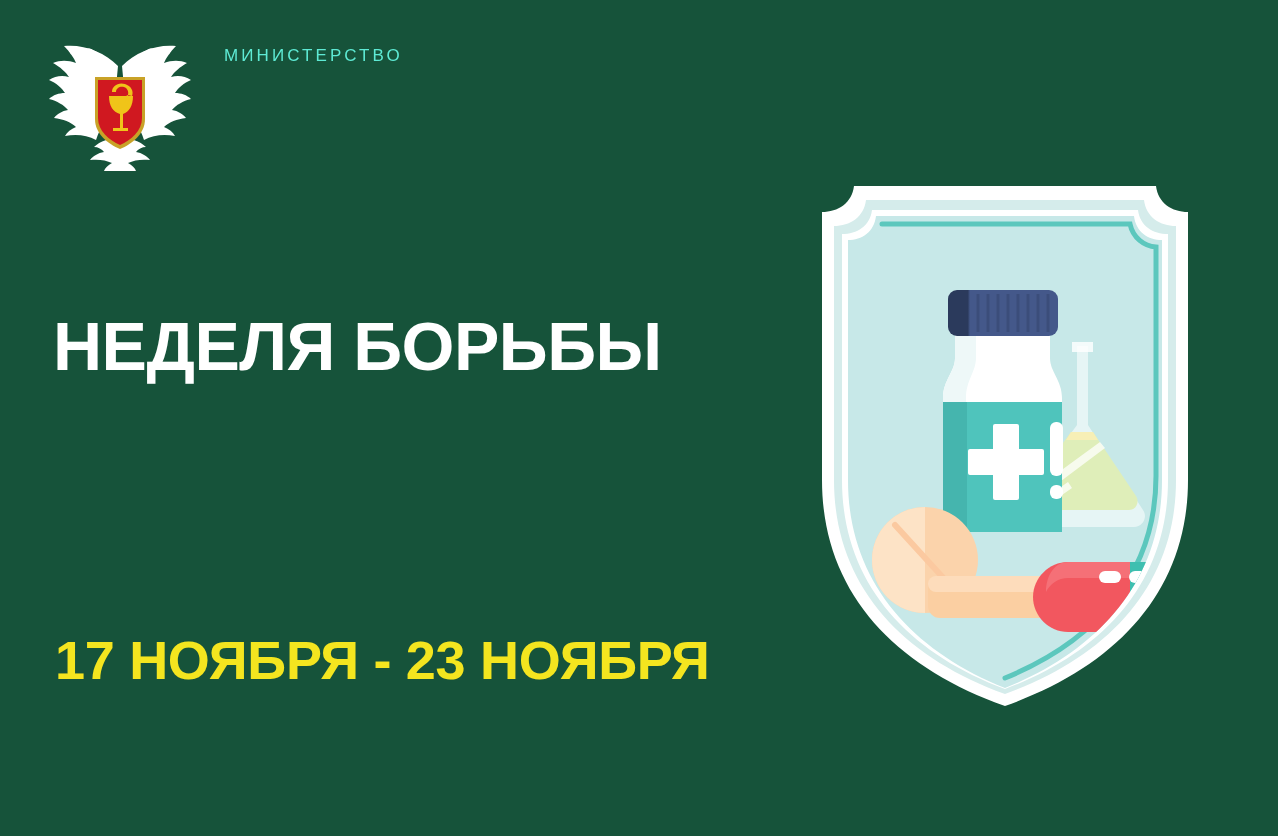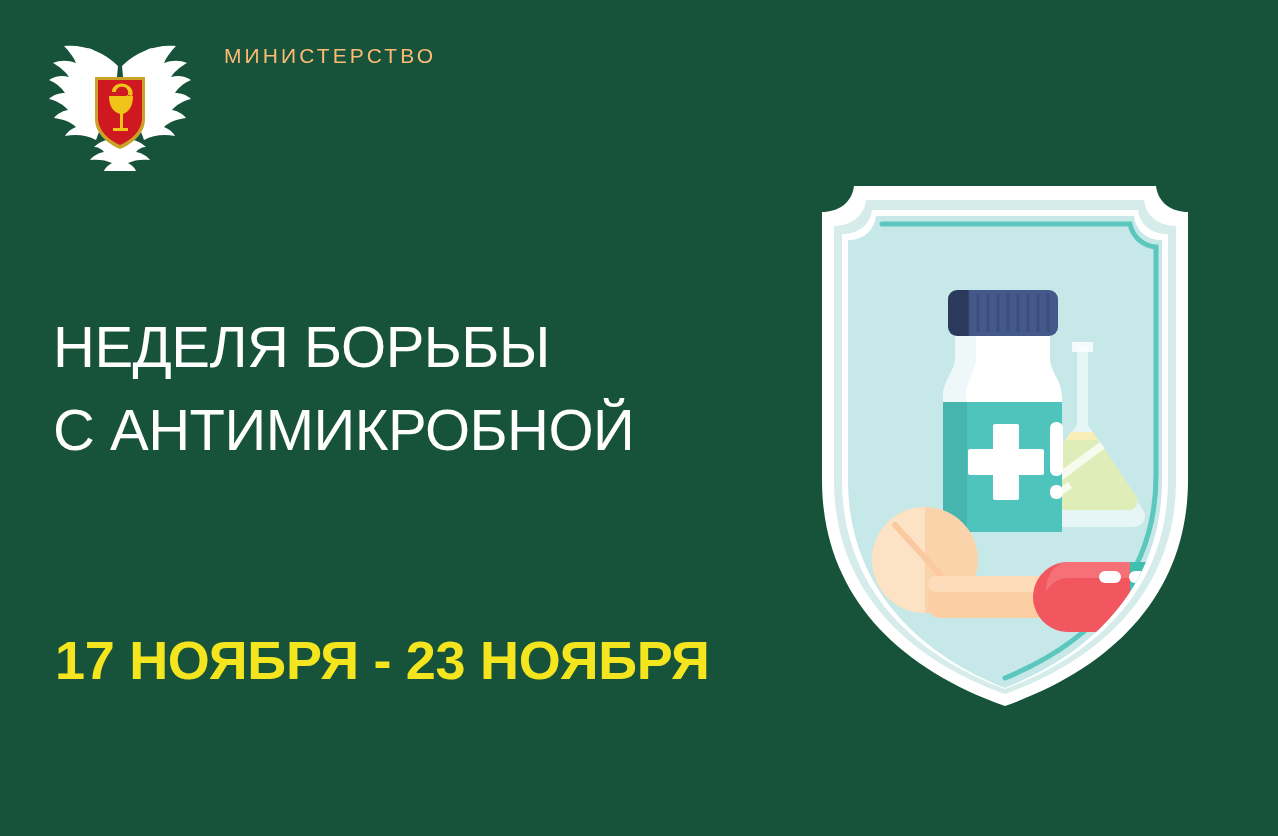--- a/index.html
+++ b/index.html
@@ -29,39 +29,39 @@
   .emblem {
     width: 160px;
     height: 150px;
     flex: 0 0 auto;
     display: block;
   }
   .ministry-lines {
     padding-top: 18px;
   }
   .ministry-line {
-    color: #fdba74;
-    font-size: 21px;
+    color: #5eead4;
+    font-size: 17px;
     font-weight: 400;
     letter-spacing: 3.1px;
     line-height: 31px;
     white-space: nowrap;
     text-transform: uppercase;
   }
 
   
   .title-block {
     position: absolute;
     left: 53px;
     top: 305px;
   }
   .title-line {
     color: #ffffff;
-    font-size: 58px;
-    font-weight: 400;
+    font-size: 68px;
+    font-weight: 700;
     line-height: 83px;
     letter-spacing: -0.5px;
     white-space: nowrap;
     text-transform: uppercase;
   }
 
   
   .date-block {
     position: absolute;
     left: 55px;
@@ -127,21 +127,20 @@
       </g>
     </svg>
 
     <div class="ministry-lines">
       <div class="ministry-line">МИНИСТЕРСТВО</div>
     </div>
   </div>
 
   <div class="title-block">
     <div class="title-line" style="color: rgb(255, 255, 255);">НЕДЕЛЯ БОРЬБЫ</div>
-    <div class="title-line" style="color: rgb(255, 255, 255);">С АНТИМИКРОБНОЙ</div>
   </div>
 
   <div class="date-block">
     <div class="date-line" style="color: rgb(244, 229, 31);">17 НОЯБРЯ - 23 НОЯБРЯ</div>
   </div>
 
   <div class="illustration">
     <svg viewBox="0 0 410 530" aria-hidden="true">
       <defs>
         <clipPath id="shieldInnerClip">

